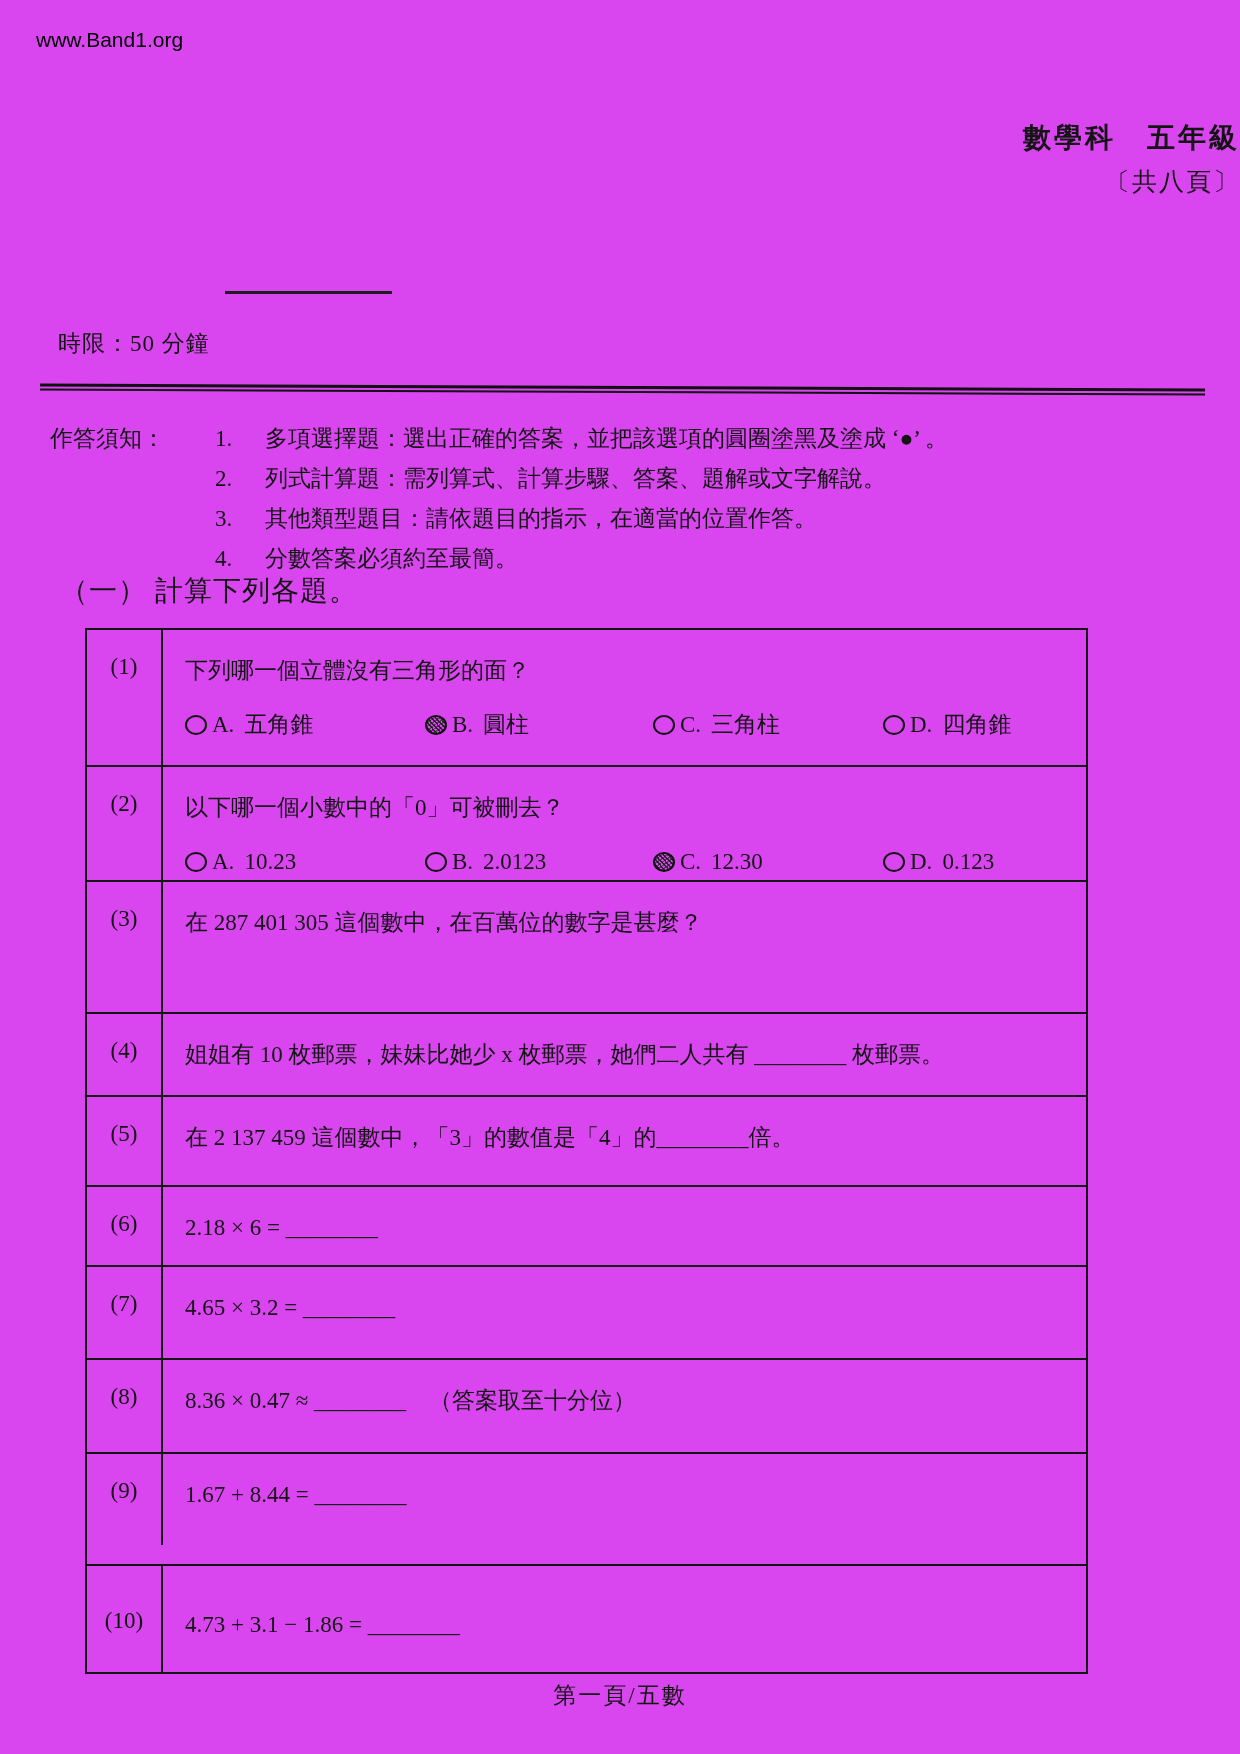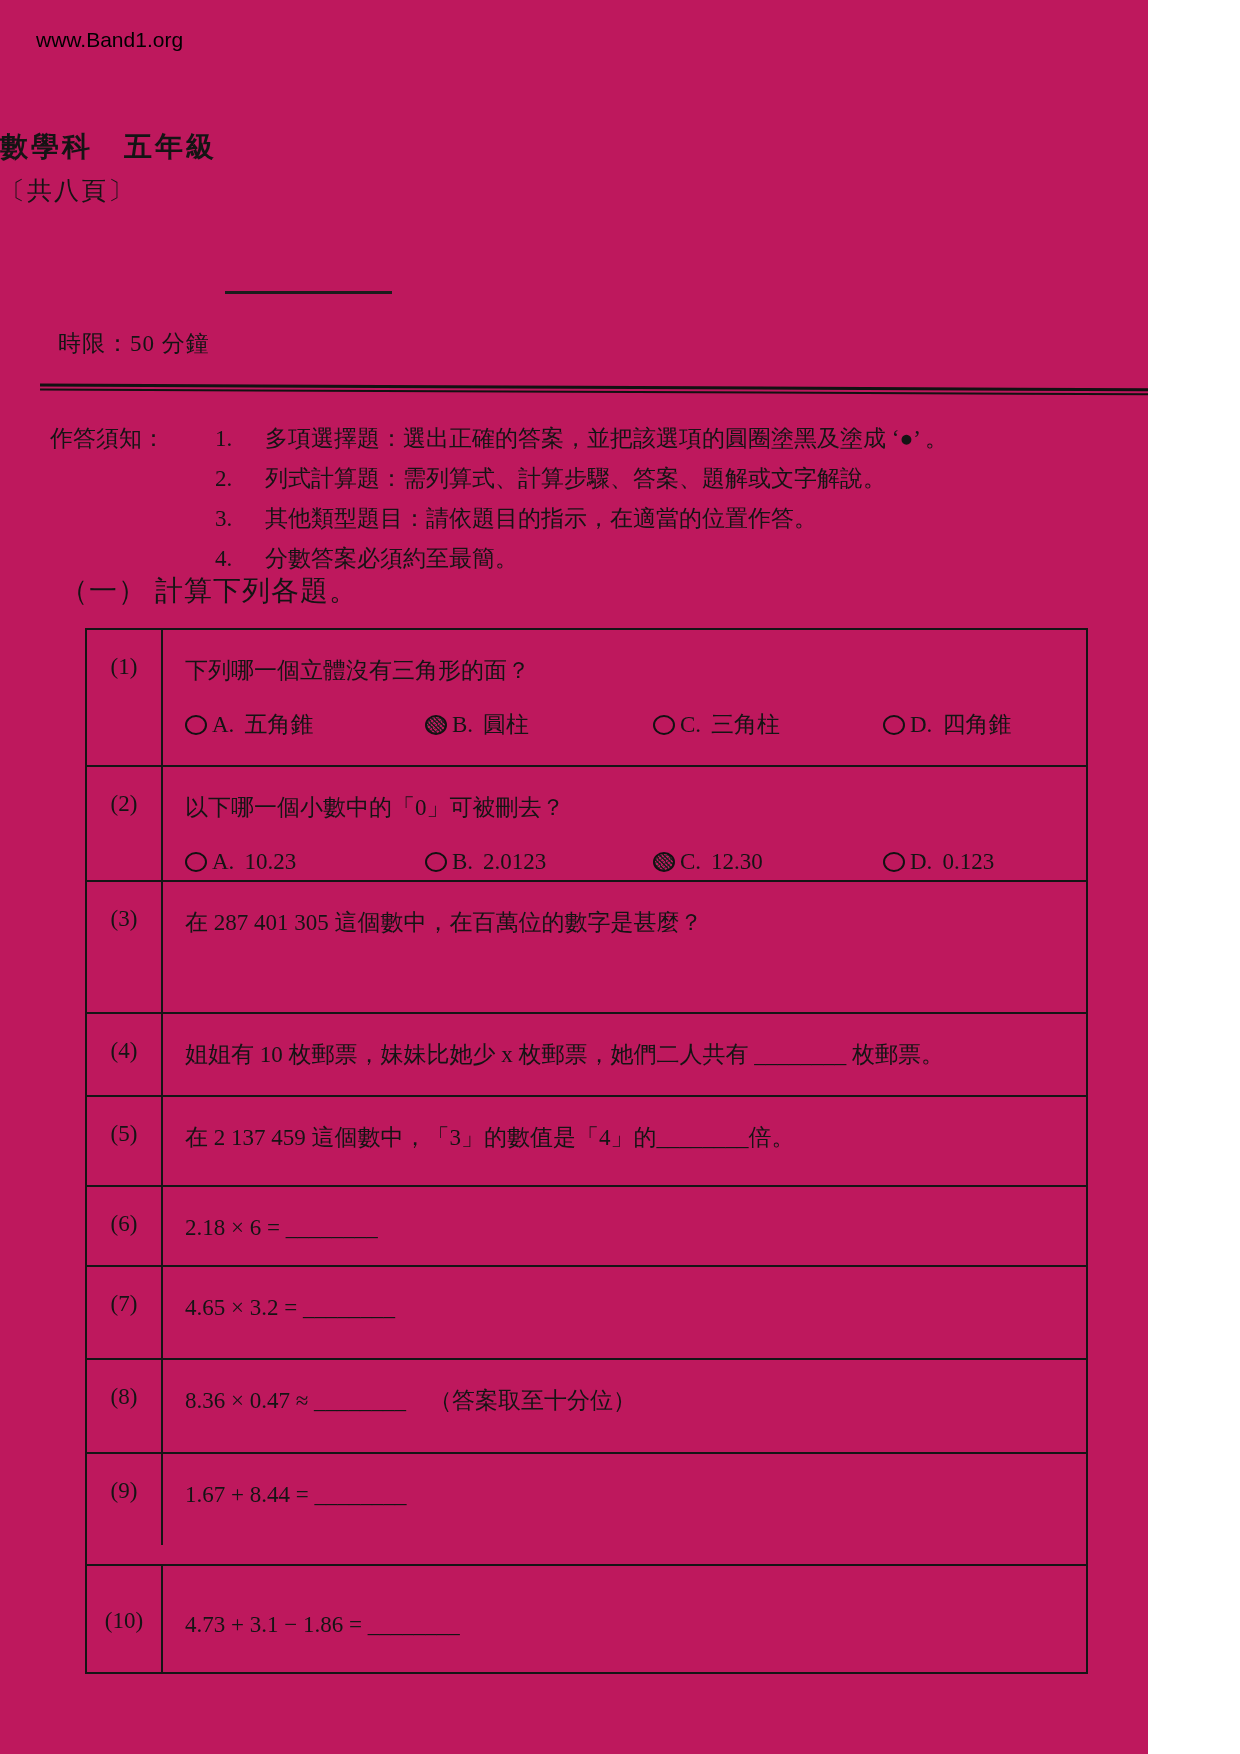--- a/index.html
+++ b/index.html
@@ -1,23 +1,23 @@
 <!DOCTYPE html>
 <html><head>
 <meta charset="utf-8">
 <style>
   * { margin:0; padding:0; box-sizing:border-box; }
   html,body { background:#ffffff; }
   body { font-family:"Liberation Serif","DejaVu Serif",serif; color:#141414; }
-  .page { position:relative; width:1148px; height:1754px; background:#be185d; overflow:hidden; }
+  .page { position:relative; width:1240px; height:1754px; background:#d946ef; overflow:hidden; }
 
   .watermark { position:absolute; left:36px; top:28px; font-family:"Liberation Sans","DejaVu Sans",sans-serif;
                font-size:21px; color:#000; }
 
-  .title-block { position:absolute; left:0; top:128px; width:100%; text-align:left; }
+  .title-block { position:absolute; left:0; top:119px; width:100%; text-align:right; }
   .title-line1 { font-size:28px; letter-spacing:3px; font-weight:bold; }
   .title-line2 { font-size:25px; margin-top:8px; letter-spacing:2px; }
 
   .name-line { position:absolute; left:225px; top:291px; width:167px; border-top:3px solid #1c1c1c; }
 
   .time-limit { position:absolute; left:58px; top:328px; font-size:23px; letter-spacing:1px; }
 
   .double-rule { position:absolute; left:40px; top:386px; width:1165px; height:7px;
                  border-top:3px solid #111; border-bottom:2px solid #111; transform:rotate(0.25deg); }
 
@@ -183,14 +183,15 @@
 
     <div class="row">
       <div class="cell-num">(10)</div>
       <div class="cell-body">
         <div>4.73 + 3.1 − 1.86 = ________</div>
       </div>
     </div>
 
   </div>
 
+  <div class="page-footer">第一頁/五數</div>
 
 </div>
 
 </body></html>

